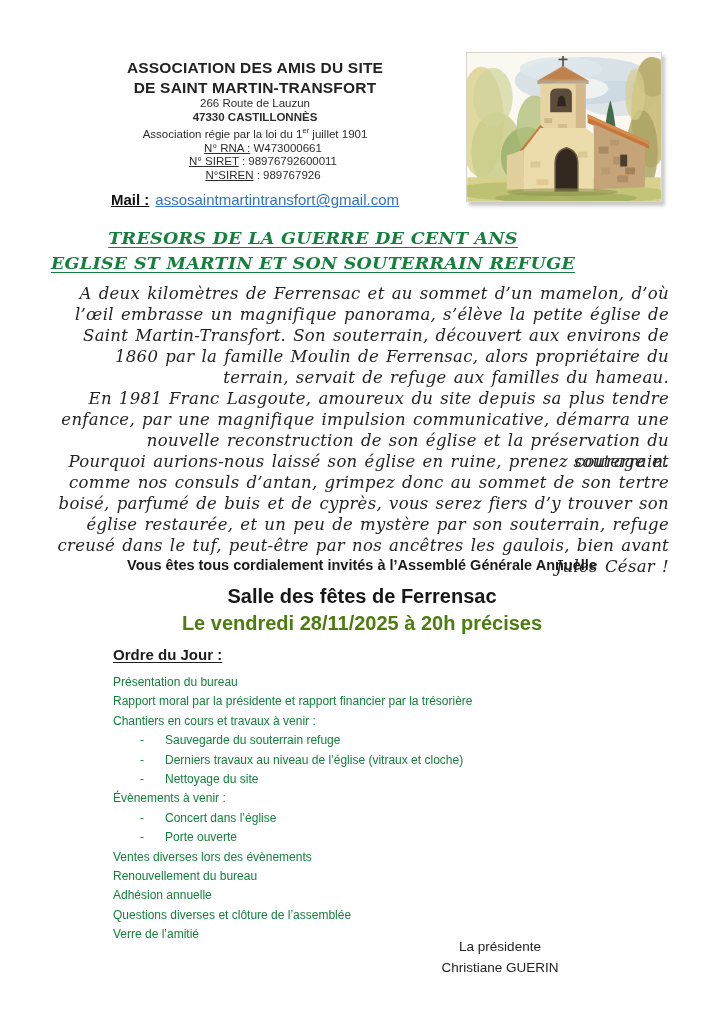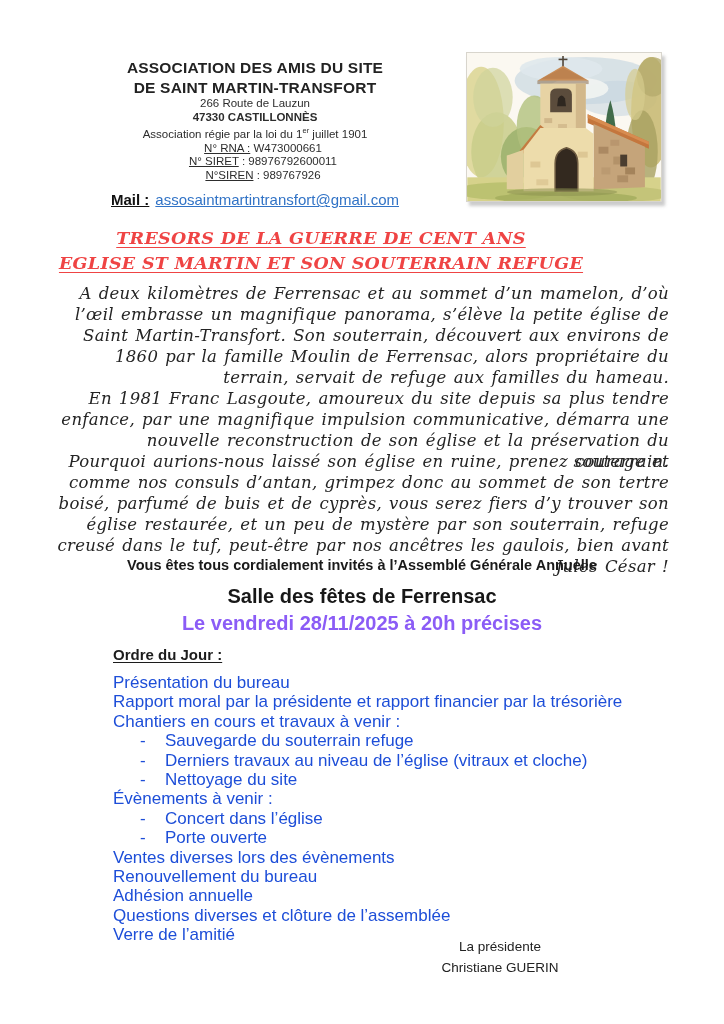--- a/index.html
+++ b/index.html
@@ -30,23 +30,23 @@
   .church-photo {
     position:absolute; left:466px; top:52px; width:196px; height:150px;
     background:#fbf8f1;
     box-shadow:3px 4px 3px rgba(140,140,140,.45);
     border:1px solid #d8d5cd;
   }
   .church-photo svg { display:block; width:100%; height:100%; }
 
   
   .doc-title {
-    position:absolute; left:8px; top:226px; width:626px; text-align:center;
+    position:absolute; left:0; top:226px; width:626px; text-align:center;
     font-family:"DejaVu Serif", serif; font-style:italic; font-weight:bold;
-    font-size:17.5px; line-height:25px; color:#ef4444; letter-spacing:.3px;
+    font-size:17.5px; line-height:25px; color:#15803d; letter-spacing:.3px;
   }
   .doc-title .t-line { text-decoration:underline; text-underline-offset:3px; }
 
   
   .script-p {
     position:absolute; left:55px; width:614px; text-align:right;
     font-family:"DejaVu Serif", serif; font-style:italic;
     font-size:16.5px; line-height:21px; color:#242424;
     letter-spacing:.3px; word-spacing:1.5px;
   }
@@ -58,31 +58,31 @@
   .invitation {
     position:absolute; left:0; top:557px; width:724px; text-align:center;
     font-weight:bold; font-size:14.5px; color:#1a1a1a;
   }
   .venue {
     position:absolute; left:0; top:585px; width:724px; text-align:center;
     font-weight:bold; font-size:20px; color:#171717;
   }
   .event-date {
     position:absolute; left:0; top:612px; width:724px; text-align:center;
-    font-weight:bold; font-size:20px; color:#8b5cf6;
+    font-weight:bold; font-size:20px; color:#4d7c0f;
   }
 
   
   .agenda-heading {
     position:absolute; left:113px; top:646px;
     font-weight:bold; font-size:15px; text-decoration:underline; text-underline-offset:2px;
   }
   .agenda {
     position:absolute; left:113px; top:673px; width:560px;
-    font-size:17px; line-height:19.4px; color:#1d4ed8;
+    font-size:12px; line-height:19.4px; color:#15803d;
   }
   .agenda .item { white-space:nowrap; }
   .agenda .sub { padding-left:27px; }
   .agenda .dash { display:inline-block; width:25px; }
 
   
   .signature {
     position:absolute; left:395px; top:936px; width:210px; text-align:center;
     font-size:13.5px; line-height:21px; color:#222;
   }

